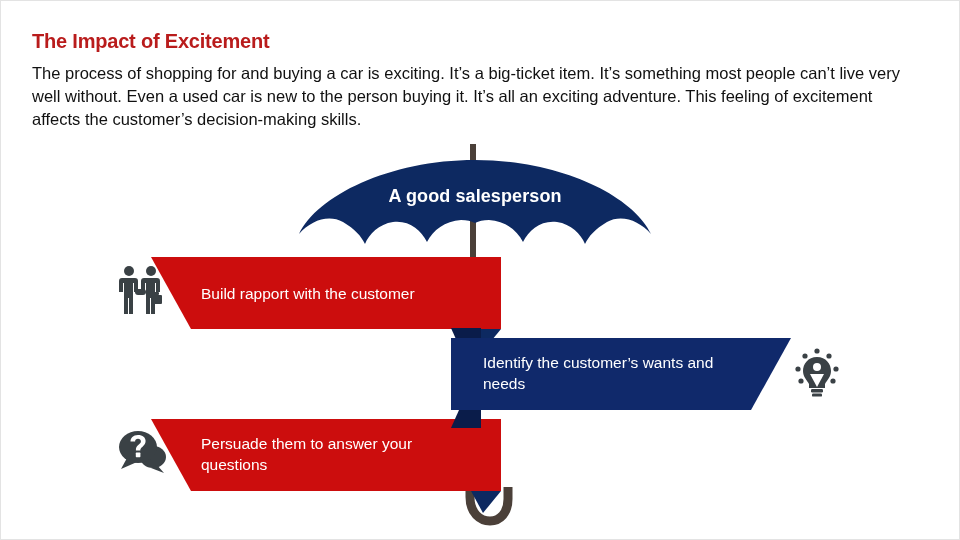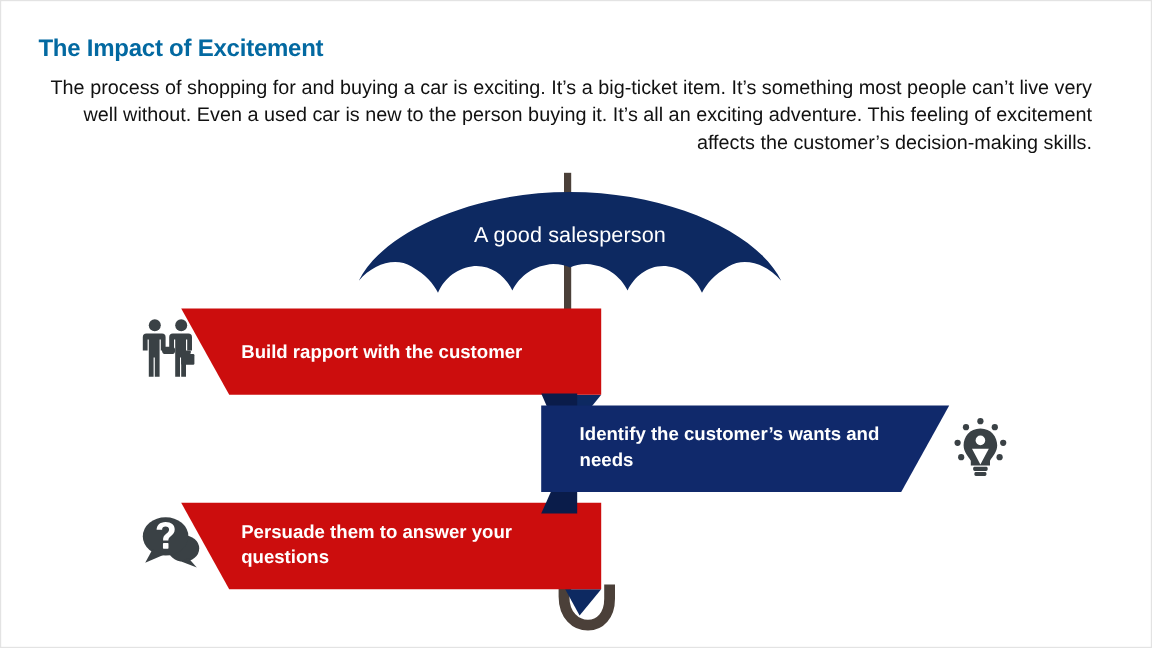--- a/index.html
+++ b/index.html
@@ -20,33 +20,32 @@
     overflow: hidden;
   }
 
   
   .title {
     position: absolute;
     left: 31px;
     top: 29px;
     font-size: 20px;
     font-weight: bold;
-    color: #0369a1;
+    color: #b91c1c;
     letter-spacing: -0.2px;
     white-space: nowrap;
   }
   .intro {
     position: absolute;
     left: 31px;
     top: 61px;
     width: 878px;
     font-size: 16.5px;
     line-height: 23px;
     color: #111111;
-    text-align: right;
   }
 
   
   .umbrella-pole {
     position: absolute;
     left: 469px;
     top: 143px;
     width: 6px;
     height: 348px;
     background: #4b4039;
@@ -65,31 +64,30 @@
     width: 352px;
     height: 86px;
   }
   .canopy-label {
     position: absolute;
     left: 298px;
     top: 185px;
     width: 352px;
     text-align: center;
     font-size: 18px;
-    font-weight: normal;
+    font-weight: bold;
     color: #ffffff;
     z-index: 5;
     letter-spacing: 0.1px;
   }
 
   
   .ribbon {
     position: absolute;
     height: 72px;
-    font-weight: bold;
   }
   .ribbon svg {
     position: absolute;
     left: 0;
     top: 0;
     overflow: visible;
   }
   .ribbon-text {
     position: absolute;
     font-size: 15.5px;

